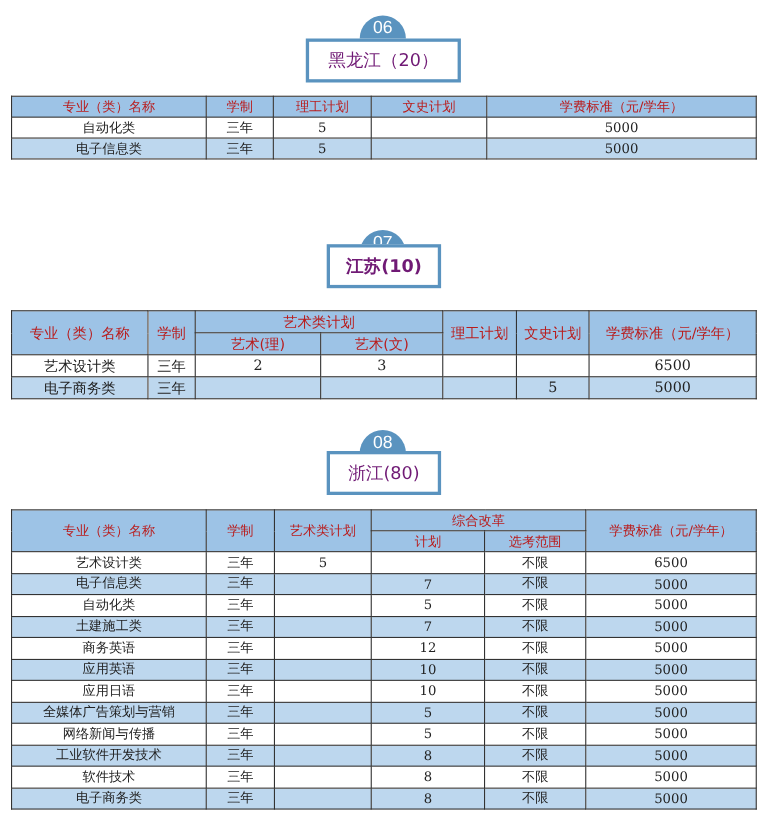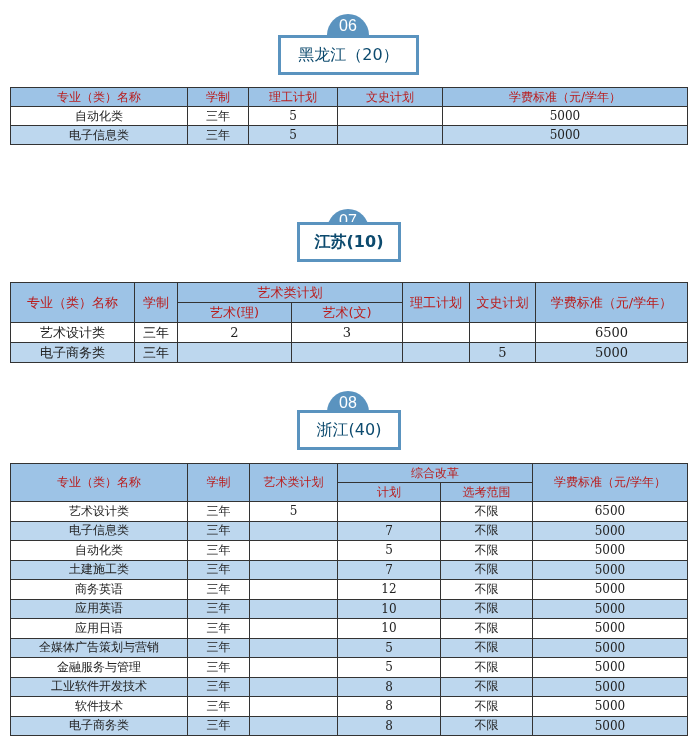--- a/index.html
+++ b/index.html
@@ -7,21 +7,21 @@
          font-family: "DejaVu Sans", "Liberation Sans", sans-serif; color: #222; }
   .badge {
     position: absolute; width: 42px; height: 22px;
     background: #5a93bf; color: #fff;
     border-radius: 21px 21px 0 0;
     font-family: "Liberation Sans", sans-serif; font-size: 16px;
     text-align: center; line-height: 24px;
   }
   .title-box {
     position: absolute; border: 3px solid #5a93bf; background: #fff;
-    color: #0c4a6e; font-size: 16px; text-align: center; box-sizing: border-box;
+    color: #701a75; font-size: 16px; text-align: center; box-sizing: border-box;
   }
   table { position: absolute; left: 10px; border-collapse: collapse; table-layout: fixed;
           font-family: "DejaVu Serif", "Liberation Serif", serif; font-size: 12px; }
   td, th { border: 1px solid #333; text-align: center; padding: 0; font-weight: normal;
            white-space: nowrap; overflow: hidden; }
   th { background: #9dc3e6; color: #b91c1c; }
   tr.alt td { background: #bdd7ee; }
   tr.norm td { background: #ffffff; }
   .cn { font-family: "DejaVu Sans", sans-serif; }
 </style>
@@ -105,21 +105,21 @@
     <td></td>
     <td></td>
     <td></td>
     <td>5</td>
     <td>5000</td>
   </tr>
 </tbody>
   </table>
 
 <div class="badge" style="left:327px; top:391px;">08</div>
-<div class="title-box" style="left:297px; top:410px; width:104px; height:40px; line-height:34px;">浙江(40)</div>
+<div class="title-box" style="left:297px; top:410px; width:104px; height:40px; line-height:34px;">浙江(80)</div>
 
 <table style="top:463px; width:677px;">
   <colgroup>
       <col style="width:177px">
       <col style="width:62px">
       <col style="width:88px">
       <col style="width:103px">
       <col style="width:92px">
       <col style="width:155px">
     </colgroup>
@@ -193,21 +193,21 @@
   </tr>
   <tr class="alt" style="height:19.5px">
     <td class="cn">全媒体广告策划与营销</td>
     <td class="cn">三年</td>
     <td></td>
     <td>5</td>
     <td class="cn">不限</td>
     <td>5000</td>
   </tr>
   <tr class="norm" style="height:19.5px">
-    <td class="cn">金融服务与管理</td>
+    <td class="cn">网络新闻与传播</td>
     <td class="cn">三年</td>
     <td></td>
     <td>5</td>
     <td class="cn">不限</td>
     <td>5000</td>
   </tr>
   <tr class="alt" style="height:19.5px">
     <td class="cn">工业软件开发技术</td>
     <td class="cn">三年</td>
     <td></td>

